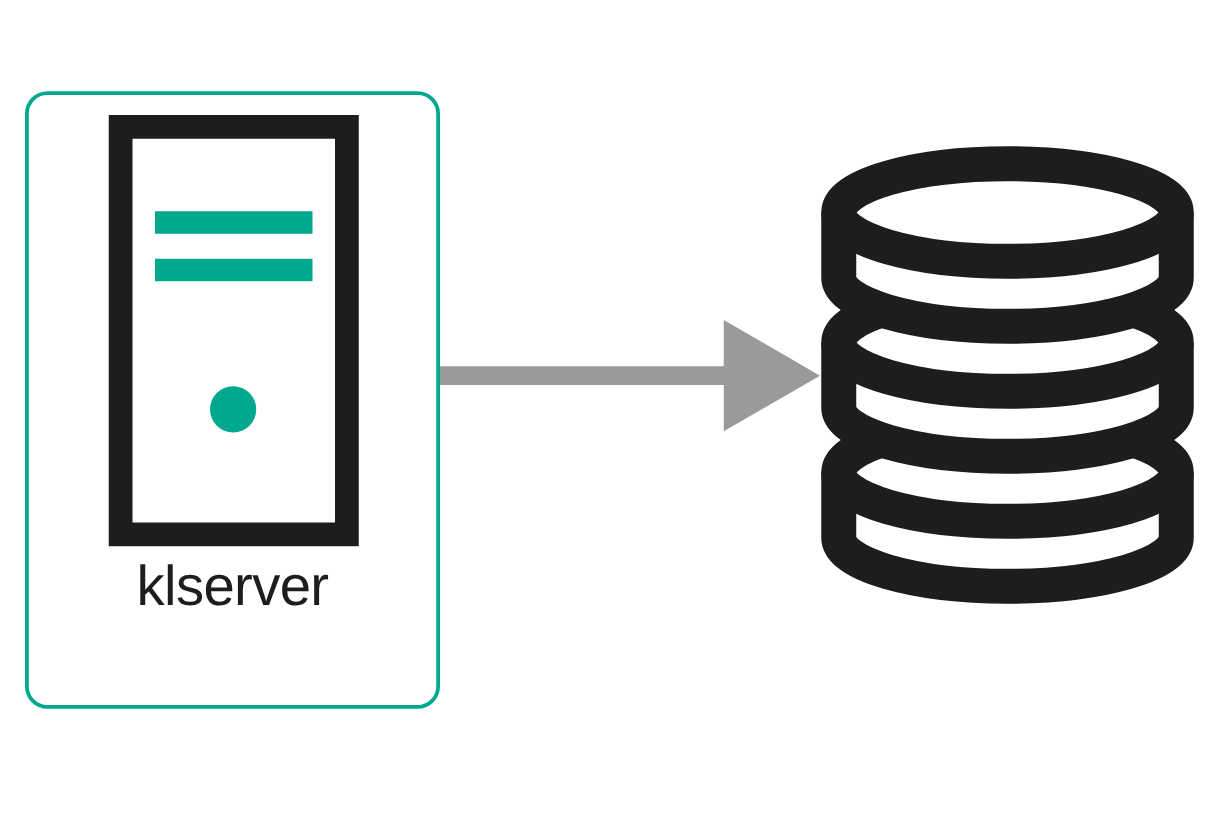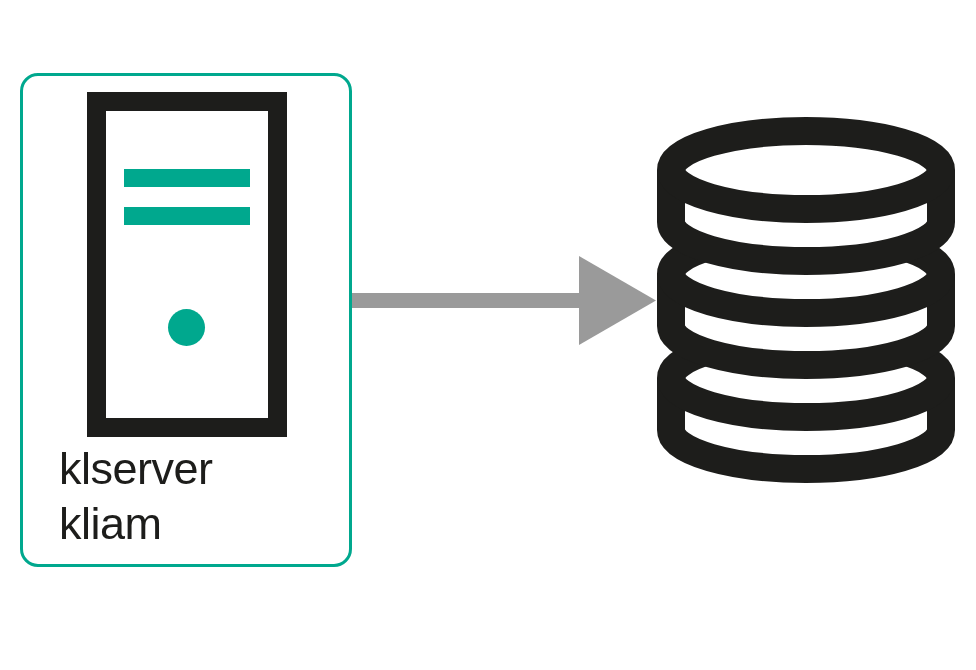--- a/index.html
+++ b/index.html
@@ -54,25 +54,25 @@
     width: 37px;
     height: 37px;
     border-radius: 50%;
     background: #00a88e;
   }
   .server-label {
     position: absolute;
     left: 20px;
     top: 441px;
     width: 332px;
+    text-align: center;
     font-size: 45px;
     line-height: 55px;
     letter-spacing: -0.5px;
     color: #1d1d1b;
-    padding-left: 39px;
   }
 
   
   .flow-arrow {
     position: absolute;
     left: 352px;
     top: 256px;
     width: 304px;
     height: 89px;
   }
@@ -101,21 +101,20 @@
     
   </div>
 
   <div class="server-tower"></div>
   <div class="tower-slot slot-1"></div>
   <div class="tower-slot slot-2"></div>
   <div class="tower-led"></div>
 
   <div class="server-label">
     <div>klserver</div>
-    <div>kliam</div>
   </div>
 
   <svg class="flow-arrow" viewBox="0 0 304 89" xmlns="http://www.w3.org/2000/svg" aria-hidden="true">
     <rect class="arrow-shape" x="0" y="37" width="230" height="15"></rect>
     <polygon class="arrow-shape" points="227,0 304,44.5 227,89"></polygon>
   </svg>
 
   <svg class="database" viewBox="0 0 302 371" xmlns="http://www.w3.org/2000/svg" aria-hidden="true">
 
     <g>

